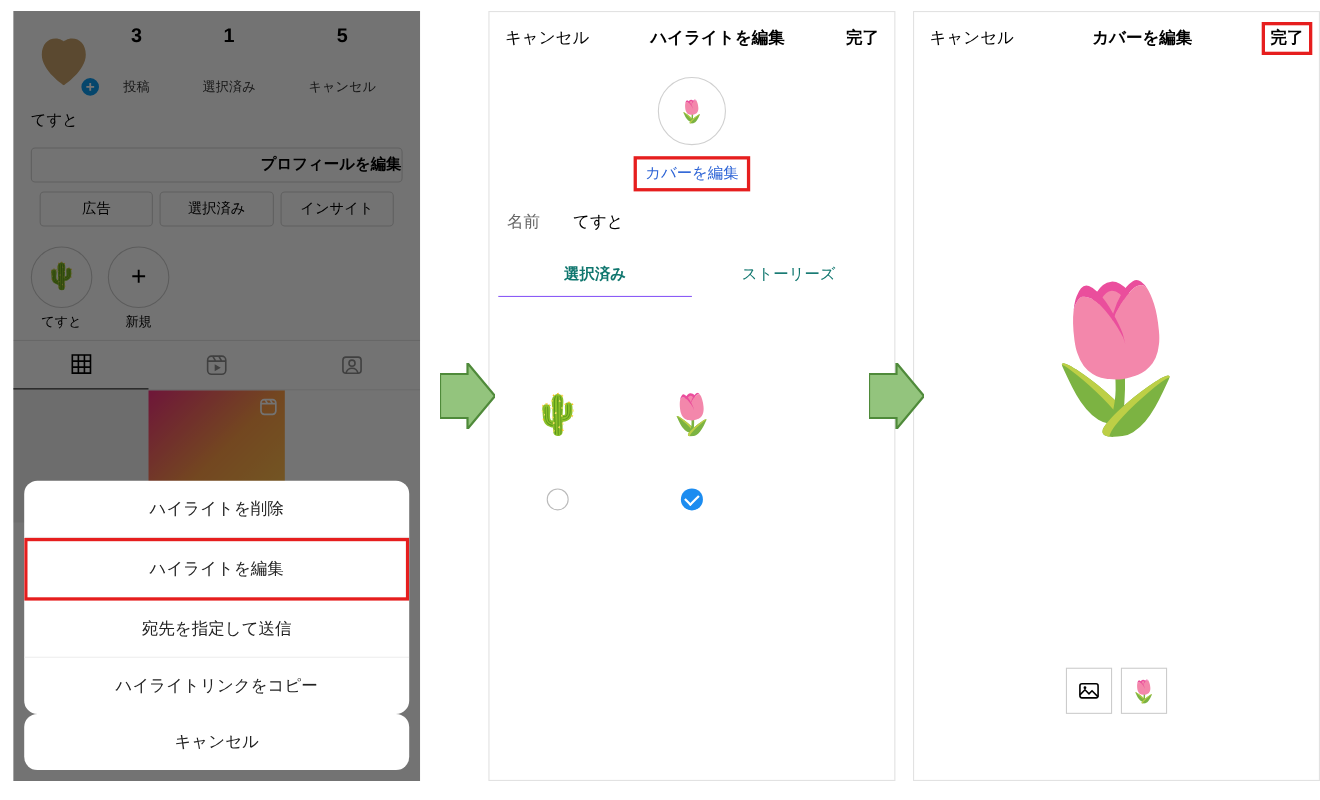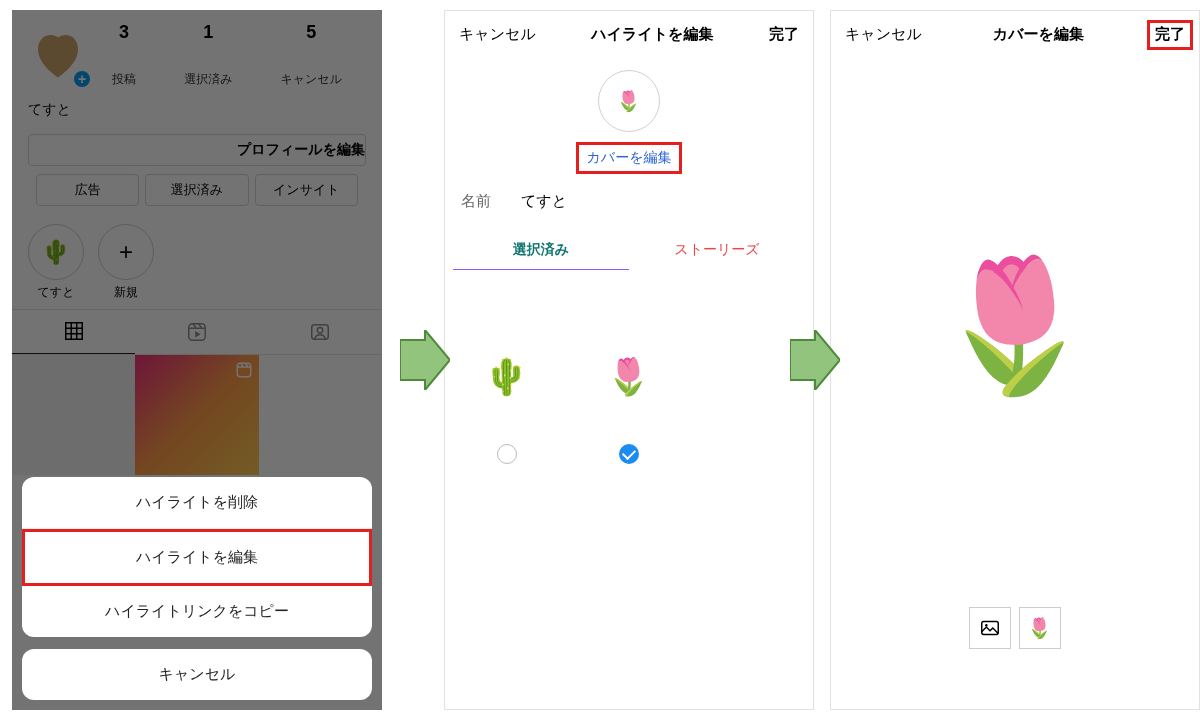--- a/index.html
+++ b/index.html
@@ -107,21 +107,21 @@
   
   .action-sheet {
     position: absolute;
     left: 10px; right: 10px; bottom: 10px;
     z-index: 10;
   }
   .sheet-group {
     background: #fff;
     border-radius: 12px;
     overflow: hidden;
-    margin-bottom: 12px;
+    margin-bottom: 0;
   }
   .sheet-item {
     text-align: center;
     padding: 16px 0;
     font-size: 15px;
     color: #222;
     border-bottom: 1px solid #eee;
   }
   .sheet-item:last-child { border-bottom: none; }
   .sheet-cancel {
@@ -173,21 +173,21 @@
     padding: 18px 16px 10px;
     gap: 30px;
     font-size: 15px;
   }
   .name-label { color: #666; }
   .seg-tabs { display: flex; margin: 10px 8px 0; }
   .seg-tab {
     flex: 1; text-align: center;
     padding: 10px 0;
     font-size: 14px;
-    color: #ef4444;
+    color: #0f766e;
   }
   .seg-tab.active {
     color: #0f766e;
     font-weight: 600;
     border-bottom: 1px solid #8b5cf6;
   }
   .stories-grid { display: flex; gap: 2px; padding: 2px; margin-top: 10px; }
   .story-cell {
     width: 33.33%; height: 190px;
     background: #fff;
@@ -326,20 +326,21 @@
       </div>
       <div class="feed-cell" style="background:#fff"></div>
     </div>
 
     <div class="dim-overlay"></div>
 
     <div class="action-sheet">
       <div class="sheet-group">
         <div class="sheet-item">ハイライトを削除</div>
         <div class="sheet-item red-box">ハイライトを編集</div>
+        <div class="sheet-item">宛先を指定して送信</div>
         <div class="sheet-item">ハイライトリンクをコピー</div>
       </div>
       <div class="sheet-cancel">キャンセル</div>
     </div>
   </div>
 </div>
 
 <div class="phone p2">
   <div class="nav-bar">
     <div class="nav-cancel">キャンセル</div>

